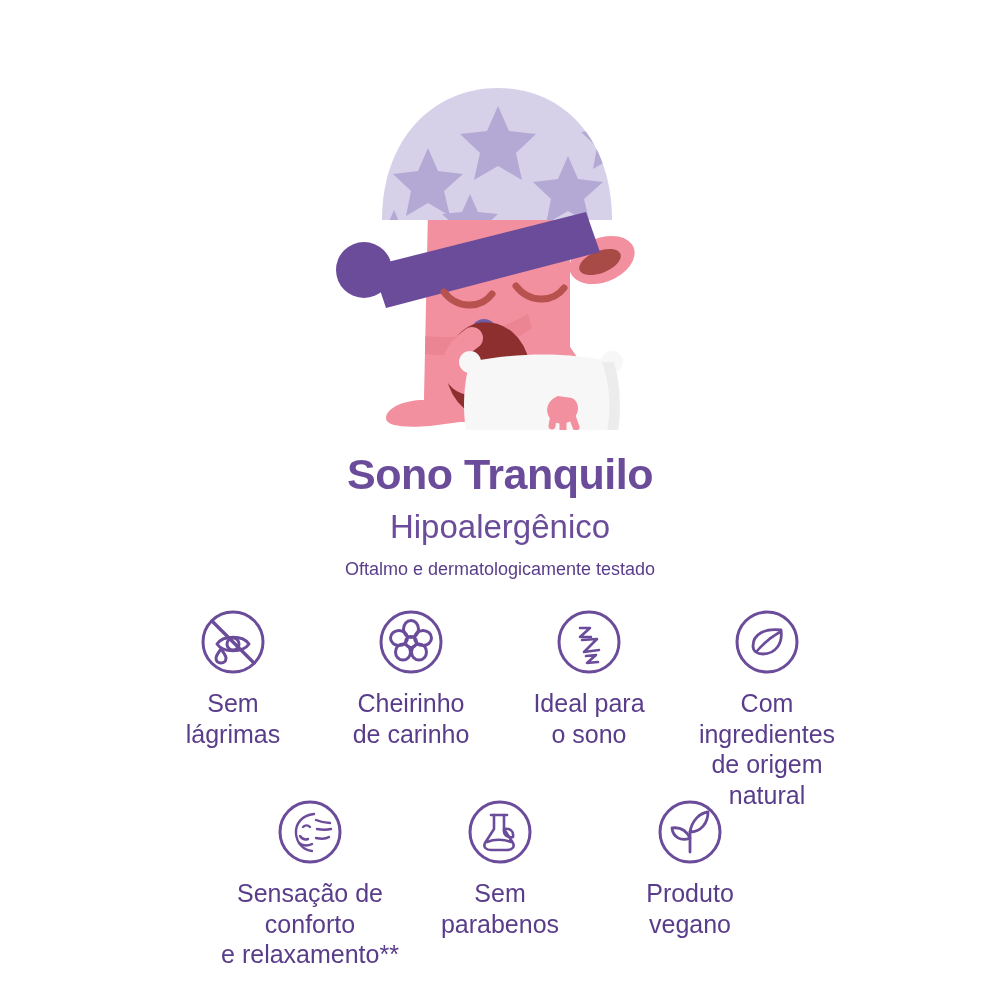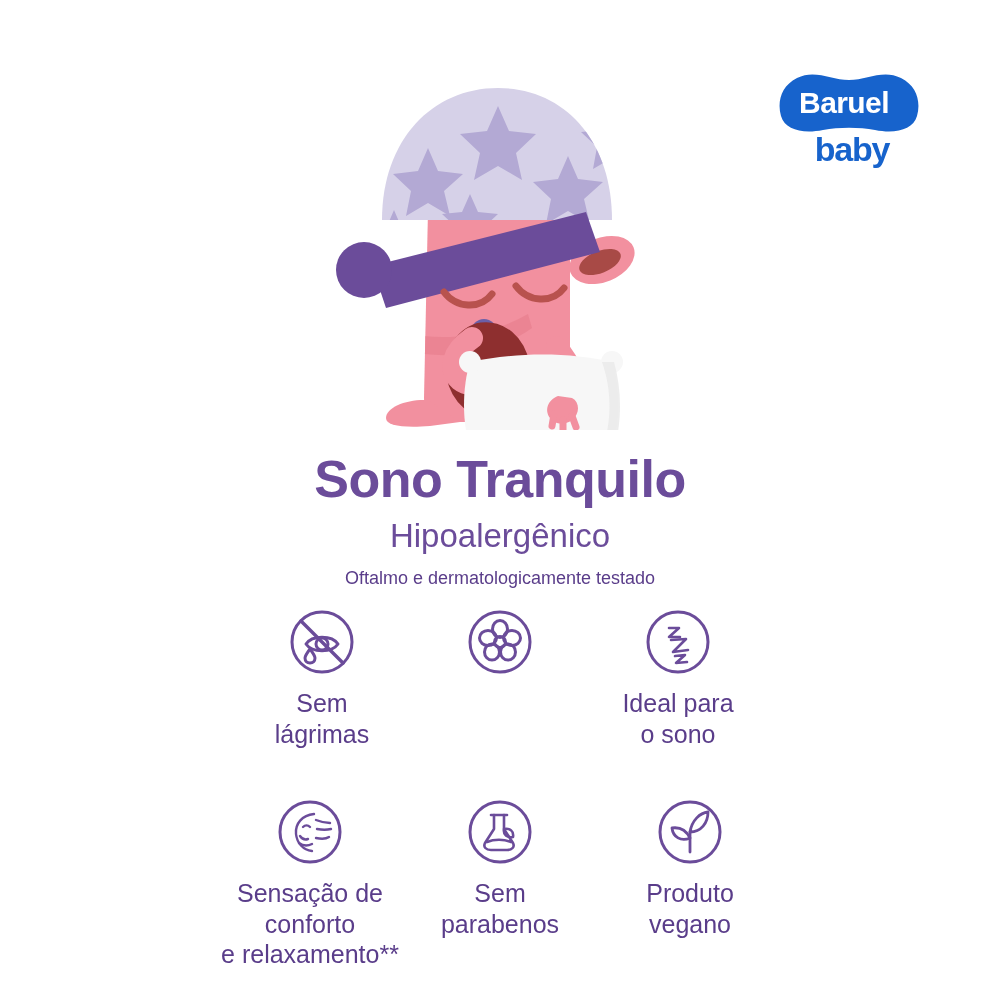--- a/index.html
+++ b/index.html
@@ -79,21 +79,21 @@
 
   
   .headings {
     position: absolute;
     left: 0;
     top: 452px;
     width: 1000px;
     text-align: center;
   }
   .product-title {
-    font-size: 52px;
+    font-size: 43px;
     font-weight: 700;
     color: #6b4c9a;
     letter-spacing: -0.5px;
     line-height: 1.06;
     margin: 0;
   }
   .product-subtitle {
     font-size: 33px;
     font-weight: 400;
     color: #6b4c9a;
@@ -145,32 +145,20 @@
     font-weight: 400;
     white-space: pre-line;
     font-family: "Liberation Sans", sans-serif;
   }
 </style>
 </head>
 <body>
 
 <div class="page">
 
-  <div class="brand-logo">
-    <div class="brand-pill">
-      <svg width="148" height="62" viewBox="0 0 148 62" aria-hidden="true">
-        <path d="M22 6 C40 -3, 56 8, 74 8 C92 8, 108 -3, 126 6
-                 C142 14, 146 30, 142 44 C138 58, 120 62, 100 58
-                 C84 55, 64 55, 48 58 C28 62, 10 58, 6 44
-                 C2 30, 6 14, 22 6 Z" fill="#1763cc"></path>
-      </svg>
-    </div>
-    <div class="brand-name">Baruel</div>
-    <div class="brand-sub">baby</div>
-  </div>
 
   <div class="hero-illustration">
     <svg width="360" height="360" viewBox="0 0 360 360" aria-hidden="true">
       <defs>
         <clipPath id="capClip">
           <path d="M62 150 C62 70, 112 18, 178 18 C244 18, 292 70, 292 150 Z"></path>
         </clipPath>
         <clipPath id="bodyClip">
           <path d="M108 140 L250 140 L250 330 C250 346, 238 352, 222 352
                    L132 352 C114 352, 104 344, 104 328 Z"></path>
@@ -275,38 +263,51 @@
             <g fill="none" stroke="#6b4c9a" stroke-width="3">
               <ellipse cx="34" cy="21" rx="7.5" ry="8.5"></ellipse>
               <ellipse cx="46" cy="30" rx="8.5" ry="7.5"></ellipse>
               <ellipse cx="42" cy="44" rx="7.5" ry="8"></ellipse>
               <ellipse cx="26" cy="44" rx="7.5" ry="8"></ellipse>
               <ellipse cx="22" cy="30" rx="8.5" ry="7.5"></ellipse>
               <circle cx="34" cy="34" r="5.5"></circle>
             </g>
           </svg>
         </span>
+        <span class="benefit-label">Cheirinho
+de carinho</span>
       </div>
 
 
       <div class="benefit-item">
         <span class="benefit-icon">
           <svg width="68" height="68" viewBox="0 0 68 68" aria-hidden="true">
             <circle cx="34" cy="34" r="30" fill="none" stroke="#6b4c9a" stroke-width="3"></circle>
             <g fill="none" stroke="#6b4c9a" stroke-width="2.6" stroke-linecap="round" stroke-linejoin="round">
               <path d="M25 20 L35 20 L25 29 L36 29"></path>
               <path d="M27 32 L42 31 L29 44 L44 42"></path>
               <path d="M31 48 L41 47 L32 55 L43 54"></path>
             </g>
           </svg>
         </span>
         <span class="benefit-label">Ideal para
 o sono</span>
       </div>
 
+      <div class="benefit-item">
+        <span class="benefit-icon">
+          <svg width="68" height="68" viewBox="0 0 68 68" aria-hidden="true">
+            <circle cx="34" cy="34" r="30" fill="none" stroke="#6b4c9a" stroke-width="3"></circle>
+            <path d="M20 38 C20 26, 32 20, 48 22 C50 36, 42 46, 30 46 C24 46, 20 43, 20 38 Z" fill="none" stroke="#6b4c9a" stroke-width="2.8" stroke-linejoin="round"></path>
+            <path d="M24 43 C30 36, 38 29, 47 24" fill="none" stroke="#6b4c9a" stroke-width="2.6" stroke-linecap="round"></path>
+          </svg>
+        </span>
+        <span class="benefit-label">Com ingredientes
+de origem natural</span>
+      </div>
 
     </div>
   </div>
 
   <div class="benefits row-two">
     <div class="benefit-grid four">
 
       <div class="benefit-item">
         <span class="benefit-icon">
           <svg width="68" height="68" viewBox="0 0 68 68" aria-hidden="true">

